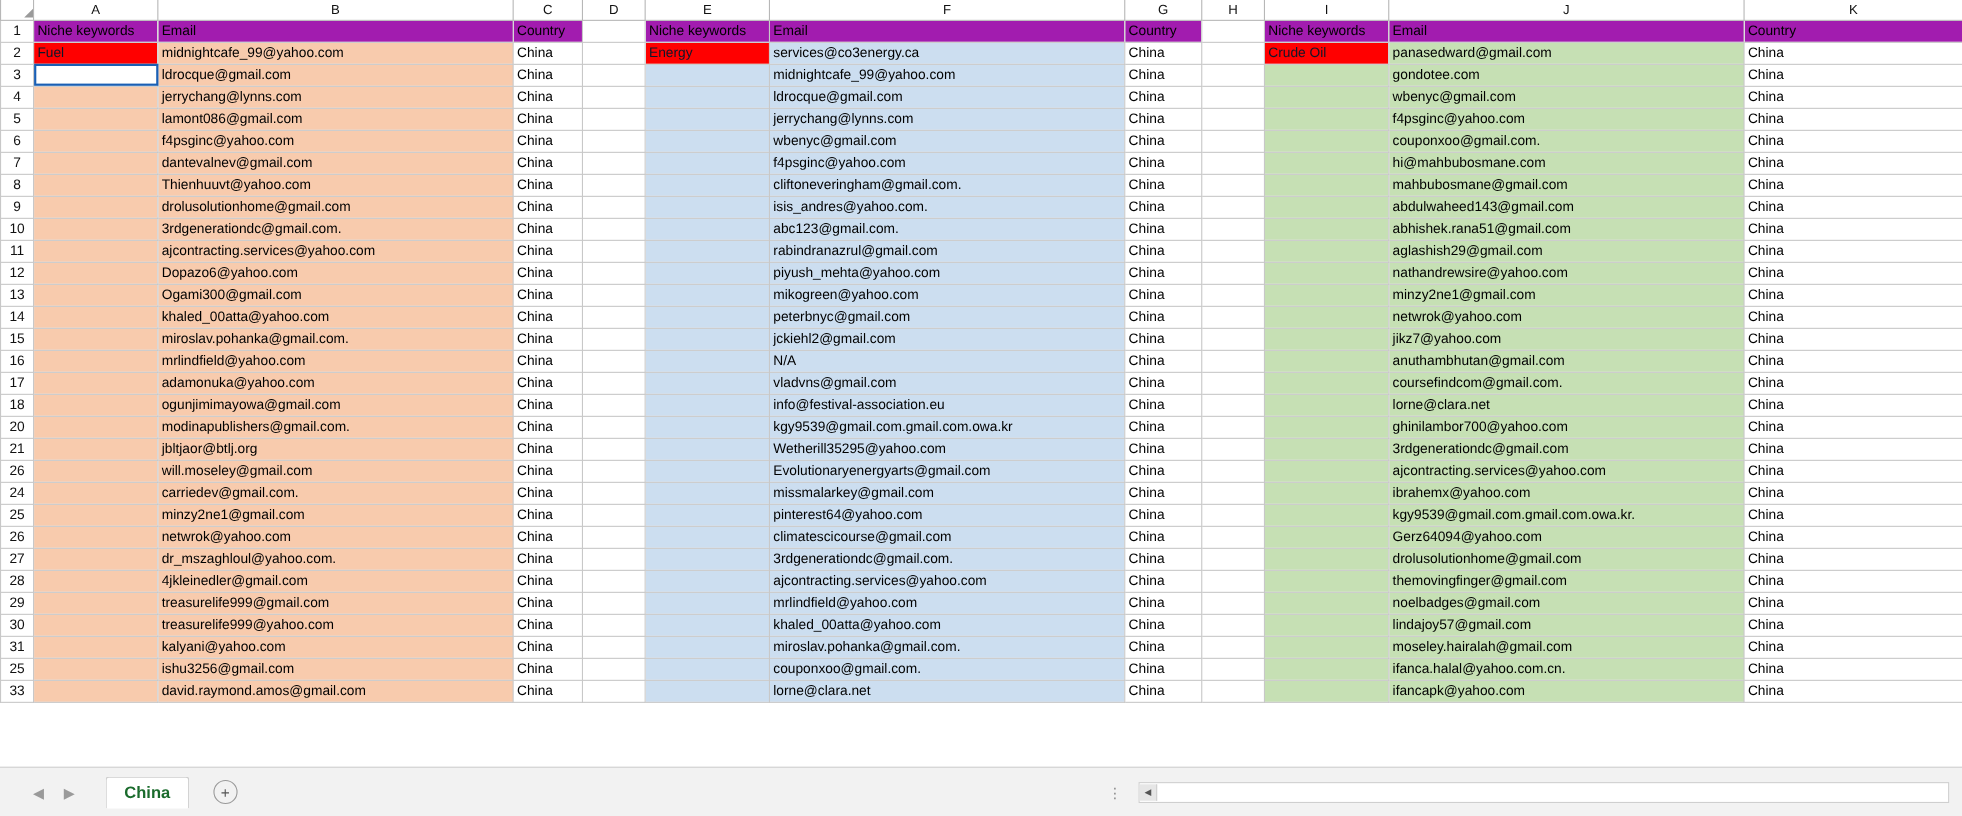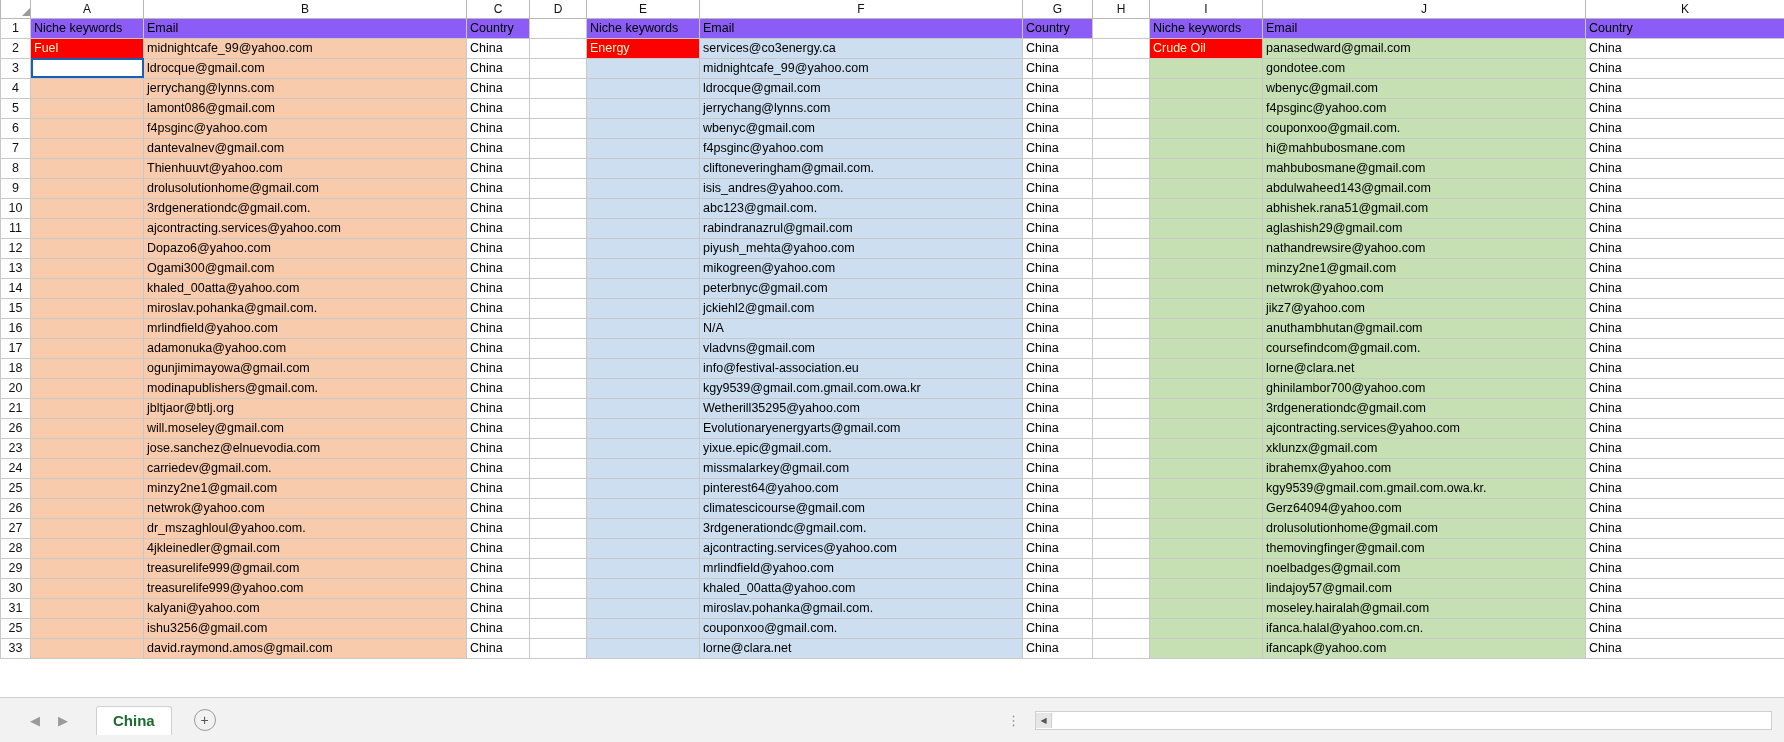--- a/index.html
+++ b/index.html
@@ -58,22 +58,22 @@
   col.c-c{width:63px}
   col.c-d{width:57px}
   col.c-e{width:113px}
   col.c-f{width:323px}
   col.c-g{width:70px}
   col.c-h{width:57px}
   col.c-i{width:113px}
   col.c-j{width:323px}
   col.c-k{width:199px}
 
-  .yellow{background:#8b5cf6;font-weight:bold;}
-  .red{background:#ff0000;font-weight:bold;color:#fef9c3;}
+  .yellow{background:#a21caf;font-weight:bold;}
+  .red{background:#ff0000;font-weight:bold;color:#0f172a;}
   .peach{background:#f8cbad;}
   .blue{background:#ccdef0;}
   .green{background:#c6e0b4;}
   .white{background:#ffffff;}
   .selcell{background:#ffffff;outline:2px solid #1a5fb4;outline-offset:-2px;position:relative;}
 
   
   .bottom{
     position:absolute;left:0;bottom:0;width:1784px;height:44px;
     background:#f2f2f2;border-top:1px solid #d0d0d0;
@@ -433,34 +433,20 @@
             <td class="white"></td>
             <td class="blue"></td>
             <td class="blue">Evolutionaryenergyarts@gmail.com</td>
             <td class="white">China</td>
             <td class="white"></td>
             <td class="green"></td>
             <td class="green">ajcontracting.services@yahoo.com</td>
             <td class="white">China</td>
           </tr>
           <tr>
-            <td class="rownum">23</td>
-            <td class="peach"></td>
-            <td class="peach">jose.sanchez@elnuevodia.com</td>
-            <td class="white">China</td>
-            <td class="white"></td>
-            <td class="blue"></td>
-            <td class="blue">yixue.epic@gmail.com.</td>
-            <td class="white">China</td>
-            <td class="white"></td>
-            <td class="green"></td>
-            <td class="green">xklunzx@gmail.com</td>
-            <td class="white">China</td>
-          </tr>
-          <tr>
             <td class="rownum">24</td>
             <td class="peach"></td>
             <td class="peach">carriedev@gmail.com.</td>
             <td class="white">China</td>
             <td class="white"></td>
             <td class="blue"></td>
             <td class="blue">missmalarkey@gmail.com</td>
             <td class="white">China</td>
             <td class="white"></td>
             <td class="green"></td>

